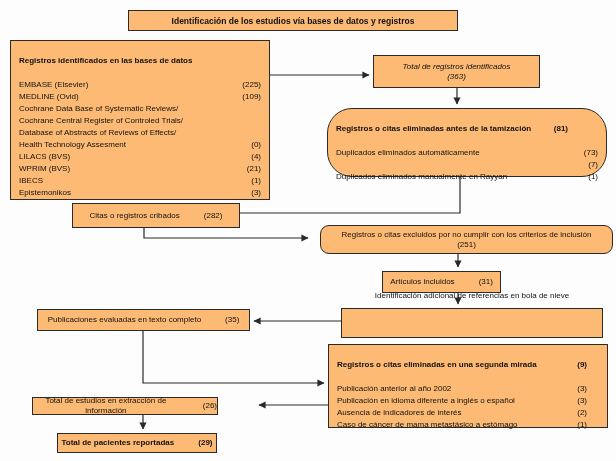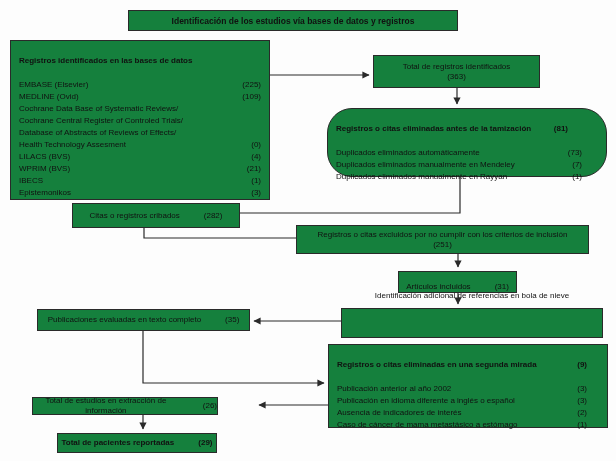--- a/index.html
+++ b/index.html
@@ -1,36 +1,36 @@
 <!DOCTYPE html>
 <html><head>
 <meta charset="utf-8">
 <style>
   html,body{margin:0;padding:0;background:#ffffff;}
   #canvas{
     position:relative;width:616px;height:461px;background:#fdfdfd;
     font-family:"Liberation Sans", sans-serif;color:#111;overflow:hidden;
   }
   .box{
-    position:absolute;background:#15803d;border:1px solid #2a2a2a;
+    position:absolute;background:#fdba74;border:1px solid #2a2a2a;
     box-sizing:border-box;font-size:8px;line-height:10px;
   }
   .center{display:flex;align-items:center;justify-content:center;text-align:center;}
   .col{flex-direction:column;}
   .bold{font-weight:bold;}
   .gap{margin-left:24px;}
   
   .listbox{padding:14px 8px;}
   .listbox .hdr{display:flex;font-weight:bold;line-height:12px;}
   .listbox .hdr .cnt{margin-left:auto;}
   .listbox .spacer{height:12px;}
   .row{display:flex;line-height:12px;}
   .row .cnt{margin-left:auto;}
   #box-databases .row .cnt{margin-right:0;}
-  #box-removed .row .cnt{margin-right:16px;}
+  #box-removed .row .cnt{}
   #box-removed .hdr .cnt{margin-right:30px;}
   #box-secondlook .row .cnt{margin-right:12px;}
   #box-secondlook .hdr .cnt{margin-right:12px;}
   svg.wires{position:absolute;left:0;top:0;pointer-events:none;}
 </style>
 </head>
 <body>
 
 <div id="canvas">
 
@@ -98,56 +98,55 @@
     <div class="row">
         <span>IBECS</span>
         <span class="cnt">(1)</span>
       </div>
     <div class="row">
         <span>Epistemonikos</span>
         <span class="cnt">(3)</span>
       </div>
   </div>
 
-  <div class="box center col" style="left:373px;top:55px;width:167px;height:33px;">
+  <div class="box center col" style="left:373px;top:55px;width:167px;height:33px;font-style:italic;">
     <div>Total de registros identificados</div>
     <div>(363)</div>
   </div>
 
   <div class="box listbox" id="box-removed" style="left:327px;top:108px;width:280px;height:69px;border-radius:25px;">
     <div class="hdr">
       <span>Registros o citas eliminadas antes de la tamización</span>
       <span class="cnt">(81)</span>
     </div>
     <div class="spacer"></div>
     <div class="row">
         <span>Duplicados eliminados automáticamente</span>
         <span class="cnt">(73)</span>
       </div>
     <div class="row">
-        <span>Duplicados eliminados manualmente en Mendeley</span>
         <span class="cnt">(7)</span>
       </div>
     <div class="row">
         <span>Duplicados eliminados manualmente en Rayyan</span>
         <span class="cnt">(1)</span>
       </div>
   </div>
 
   <div class="box center" style="left:72px;top:203px;width:168px;height:25px;">
     <span>Citas o registros cribados</span>
     <span class="gap">(282)</span>
   </div>
 
-  <div class="box center col" style="left:296px;top:225px;width:293px;height:29px;">
+  <div class="box center col" style="left:320px;top:225px;width:293px;height:29px;border-radius:9px;">
     <div>Registros o citas excluidos por no cumplir con los criterios de inclusión</div>
     <div>(251)</div>
   </div>
 
-  <div class="box center" style="left:398px;top:271px;width:119px;height:22px;align-items:flex-end;">
+  <div class="box center" style="left:382px;top:271px;width:119px;height:22px;">
     <span>Artículos incluidos</span>
     <span class="gap">(31)</span>
   </div>
 
   <div class="box center col" style="left:341px;top:308px;width:262px;height:30px;gap:44px;">
     <div>Identificación adicional de referencias en bola de nieve</div>
     <div>(4)</div>
   </div>
 
   <div class="box center" style="left:37px;top:309px;width:213px;height:22px;">

